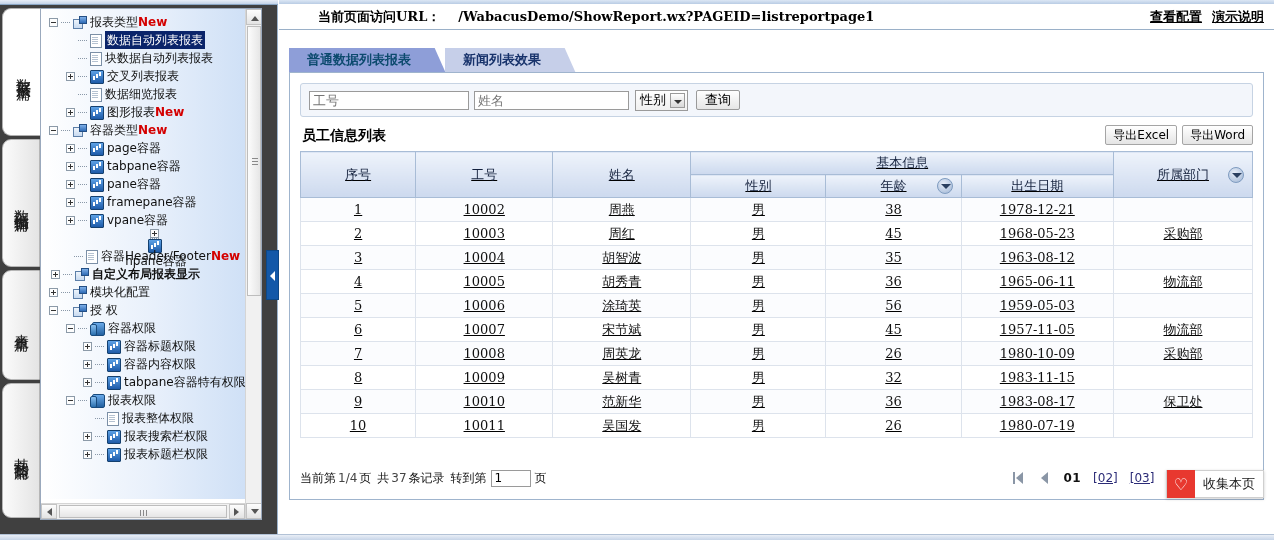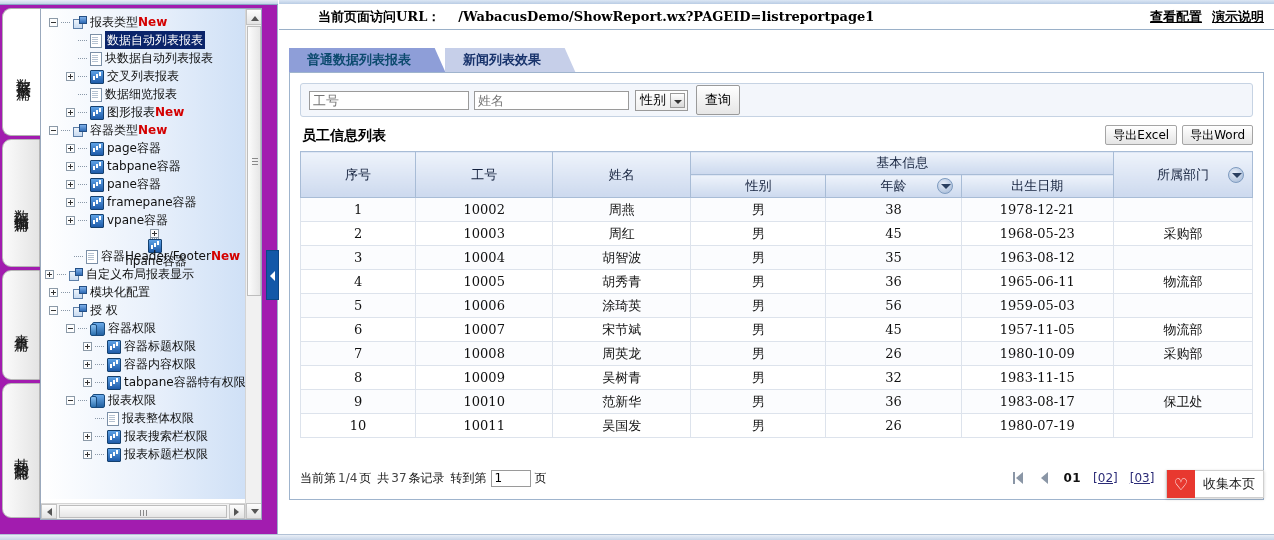--- a/index.html
+++ b/index.html
@@ -15,21 +15,21 @@
   #app {
     position: relative;
     width: 1274px; height: 540px;
     background: #ffffff;
   }
 
   
   #left-pane {
     position: absolute; left: 0; top: 0;
     width: 278px; height: 540px;
-    background: #a21caf;
+    background: #404040;
     border-right: 1px solid #9cb3cc;
   }
   #left-topline {
     position: absolute; left: 0; top: 0; width: 278px; height: 5px;
     background: linear-gradient(to bottom, #e8eef7, #c3d3e8);
     border-bottom: 1px solid #8aa6c4;
   }
 
   
   #vtabs {
@@ -327,21 +327,21 @@
     width:15px; height:15px; margin-left:4px;
     background: linear-gradient(to bottom,#fefefe,#d8d8d8);
     border:1px solid #9a9a9a; position:relative;
   }
   #sel-xingbie .dd::after {
     content:""; position:absolute; left:3px; top:6px;
     border-left:4px solid transparent; border-right:4px solid transparent;
     border-top:4px solid #333;
   }
   #btn-query {
-    height:30px; margin-left:8px; padding:0 8px;
+    height:20px; margin-left:8px; padding:0 8px;
     border:1px solid #9a9a9a; border-radius:2px;
     background: linear-gradient(to bottom,#ffffff,#e6e6e6);
     font-size:13px; color:#000; cursor:pointer; display:flex; align-items:center;
     font-family:"DejaVu Sans", sans-serif;
   }
 
   
   #title-row {
     position:absolute; left:10px; top:52px; right:10px; height:24px;
   }
@@ -355,20 +355,21 @@
     height:20px; padding:0 7px; border:1px solid #a5a5a5; border-radius:2px;
     background: linear-gradient(to bottom,#ffffff,#e4e4e4);
     font-size:12px; color:#000; display:flex; align-items:center; cursor:pointer;
     font-family:"DejaVu Sans", sans-serif;
   }
 
   
   #grid-wrap {
     position:absolute; left:10px; top:78px; right:10px; bottom:38px;
     overflow:hidden;
+    text-decoration:underline;
   }
   table#grid {
     width:100%; border-collapse:collapse;
     font-size:13px; color:#111;
     font-family:"DejaVu Serif", serif;
     table-layout:fixed;
   }
   table#grid th {
     background: linear-gradient(to bottom,#eef3fb,#ccd9ee);
     border:1px solid #a8bcd6;
@@ -556,21 +557,21 @@
             <span class="ico blue"></span>
             <span class="tlabel">hpane容器</span>
           </div>
           <div class="tnode" style="padding-left: 21px;">
             <span class="tog none"></span>
             <span class="dots"></span>
             <span class="ico doc"></span>
             <span class="tlabel">容器Header/Footer</span>
             <span class="newtag">New</span>
           </div>
-          <div class="tnode" style="padding-left: 4px;">
+          <div class="tnode" style="padding-left: 10px; font-weight: bold;">
             <span class="tog plus"></span>
             <span class="dots"></span>
             <span class="ico folder"></span>
             <span class="tlabel">自定义布局报表显示</span>
           </div>
           <div class="tnode" style="padding-left: 8px;">
             <span class="tog plus"></span>
             <span class="dots"></span>
             <span class="ico folder"></span>
             <span class="tlabel">模块化配置</span>

